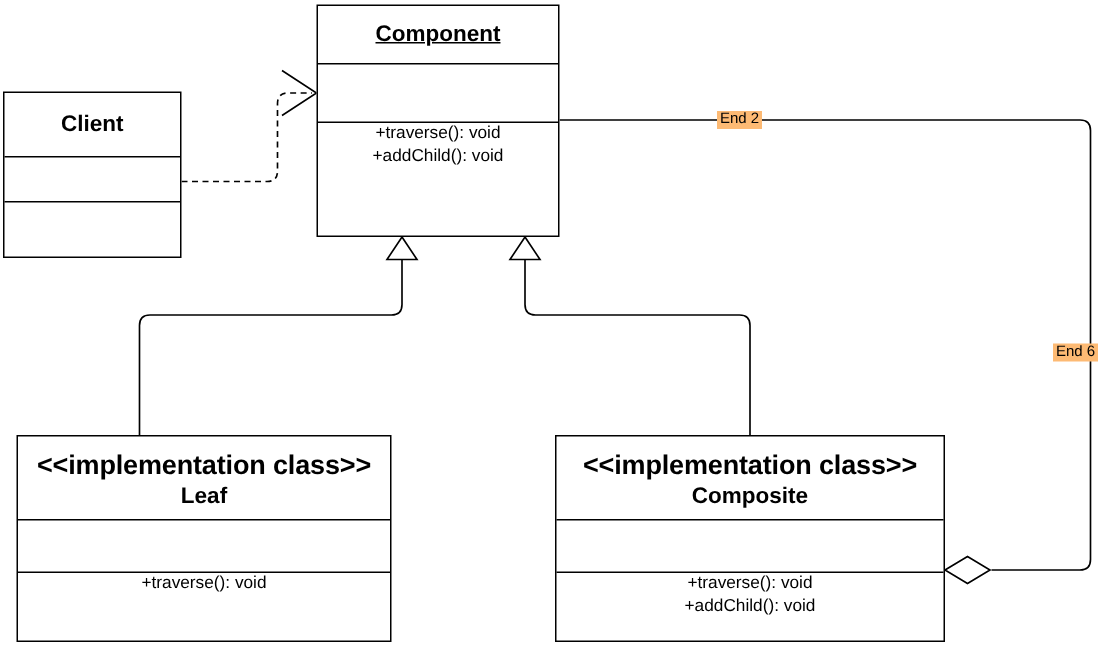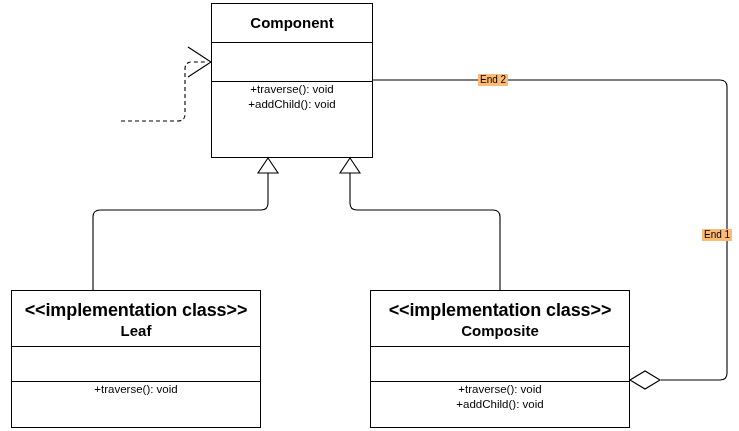--- a/index.html
+++ b/index.html
@@ -77,21 +77,21 @@
   }
   .uml-ops .op-line { white-space: nowrap; }
 
   
   #class-client     { left: 2px;   top: 61px;  width: 119px; height: 111px; }
   #class-client .uml-header { height: 42px; }
   #class-client .uml-attrs  { height: 30px; }
   #class-client .uml-ops    { flex: 1 1 auto; }
 
   #class-component  { left: 211px; top: 3px;   width: 162px; height: 155px; }
-  #class-component .uml-header { height: 38px; }
+  #class-component .uml-header { height: 38px; text-decoration: underline; }
   #class-component .uml-attrs  { height: 39px; }
   #class-component .uml-ops    { flex: 1 1 auto; }
 
   #class-leaf       { left: 11px;  top: 290px; width: 250px; height: 138px; }
   #class-leaf .uml-header { height: 55px; padding-top: 3px; }
   #class-leaf .uml-attrs  { height: 35px; }
   #class-leaf .uml-ops    { flex: 1 1 auto; }
 
   #class-composite  { left: 370px; top: 290px; width: 260px; height: 138px; }
   #class-composite .uml-header { height: 55px; padding-top: 3px; }
@@ -134,22 +134,29 @@
       <path d="M 350 158 L 360 173 L 340 173 Z" fill="#ffffff" stroke="#000000" stroke-width="1.1" stroke-linejoin="miter"></path>
     </g>
 
     <g>
       <path d="M 373 80 L 720 80 Q 727 80 727 87 L 727 373 Q 727 380 720 380 L 661 380" fill="none" stroke="#000000" stroke-width="1.1"></path>
       <path d="M 630 380 L 645 371 L 660 380 L 645 389 Z" fill="#ffffff" stroke="#000000" stroke-width="1.1" stroke-linejoin="miter"></path>
     </g>
   </svg>
 
   <div class="edge-label" id="label-end2">End 2</div>
-  <div class="edge-label" id="label-end1">End 1</div>
+  <div class="edge-label" id="label-end1">End 6</div>
 
+  <div class="uml-class" id="class-client">
+    <div class="uml-header">
+      <div class="uml-name">Client</div>
+    </div>
+    <div class="uml-attrs"></div>
+    <div class="uml-ops"></div>
+  </div>
 
   <div class="uml-class" id="class-component">
     <div class="uml-header">
       <div class="uml-name">Component</div>
     </div>
     <div class="uml-attrs"></div>
     <div class="uml-ops">
       <div class="op-line">+traverse(): void</div>
       <div class="op-line">+addChild(): void</div>
     </div>

